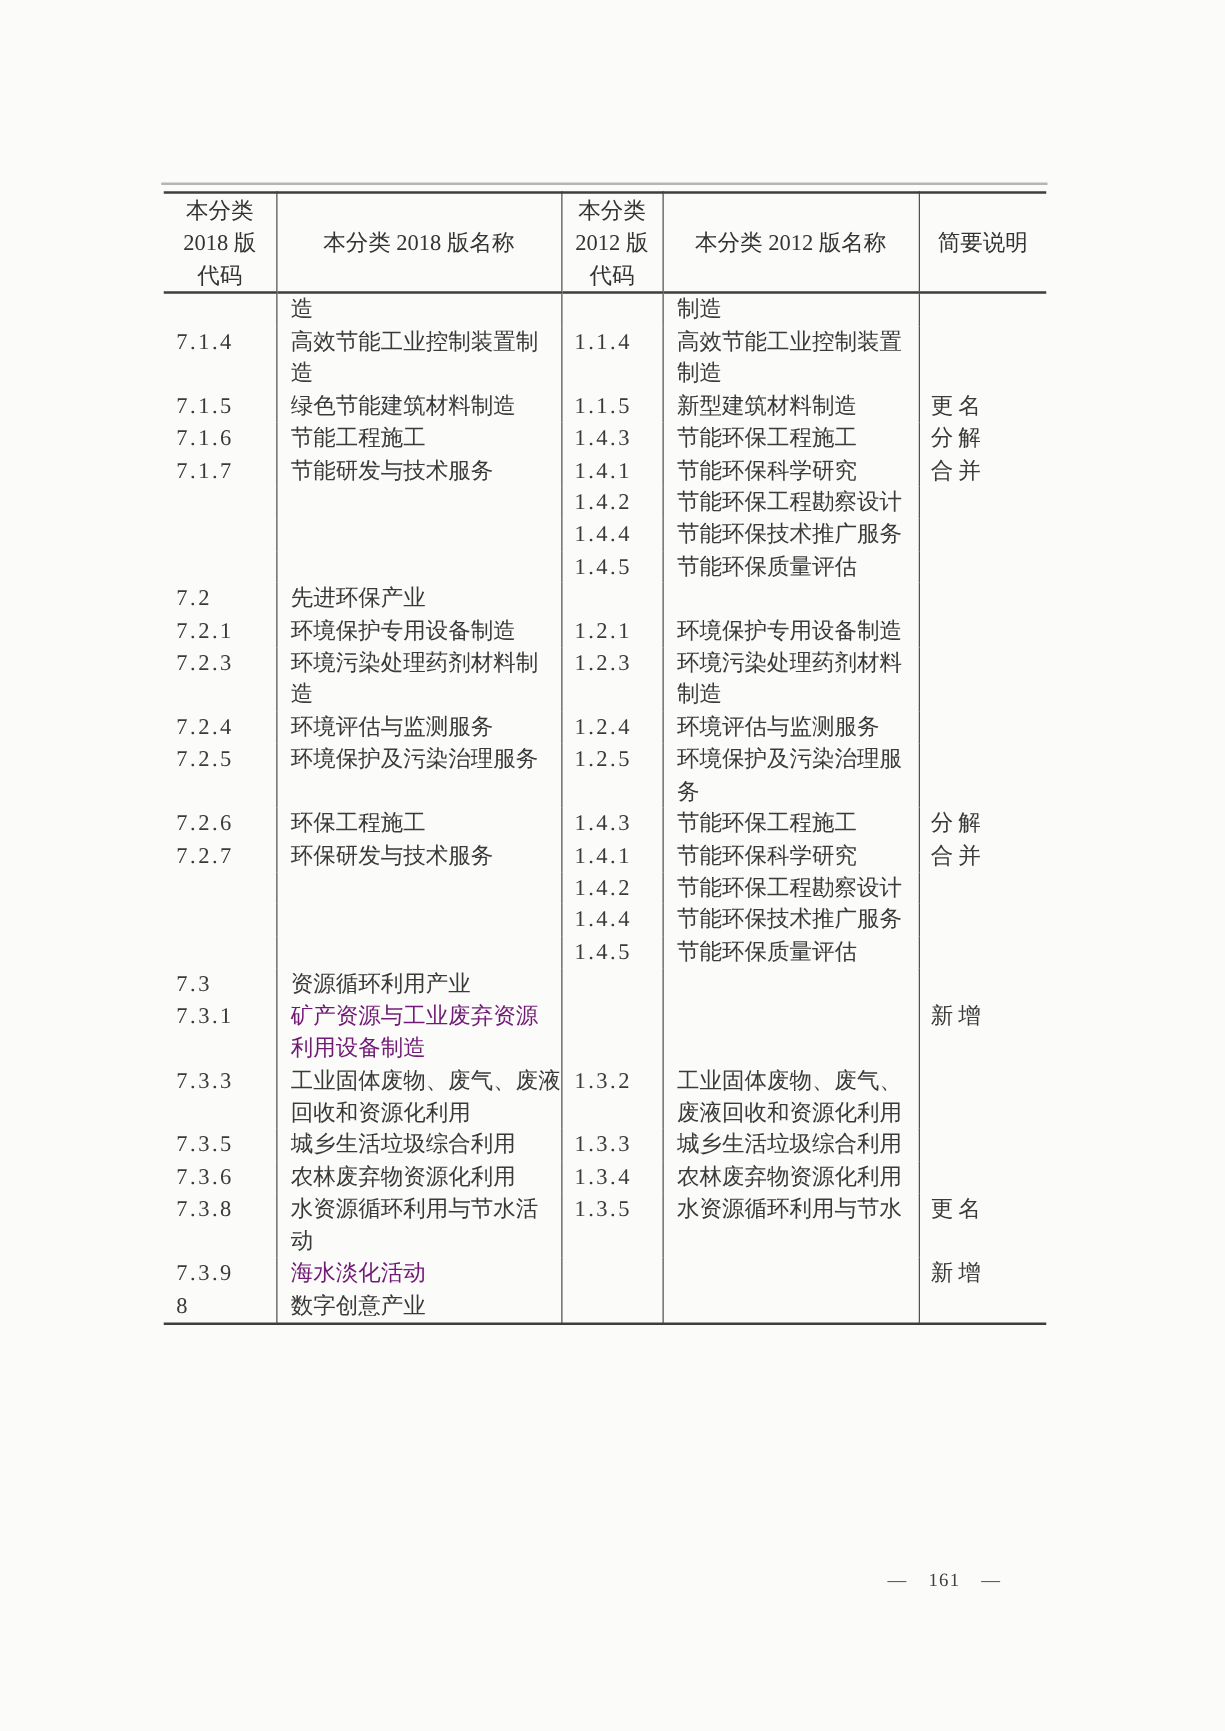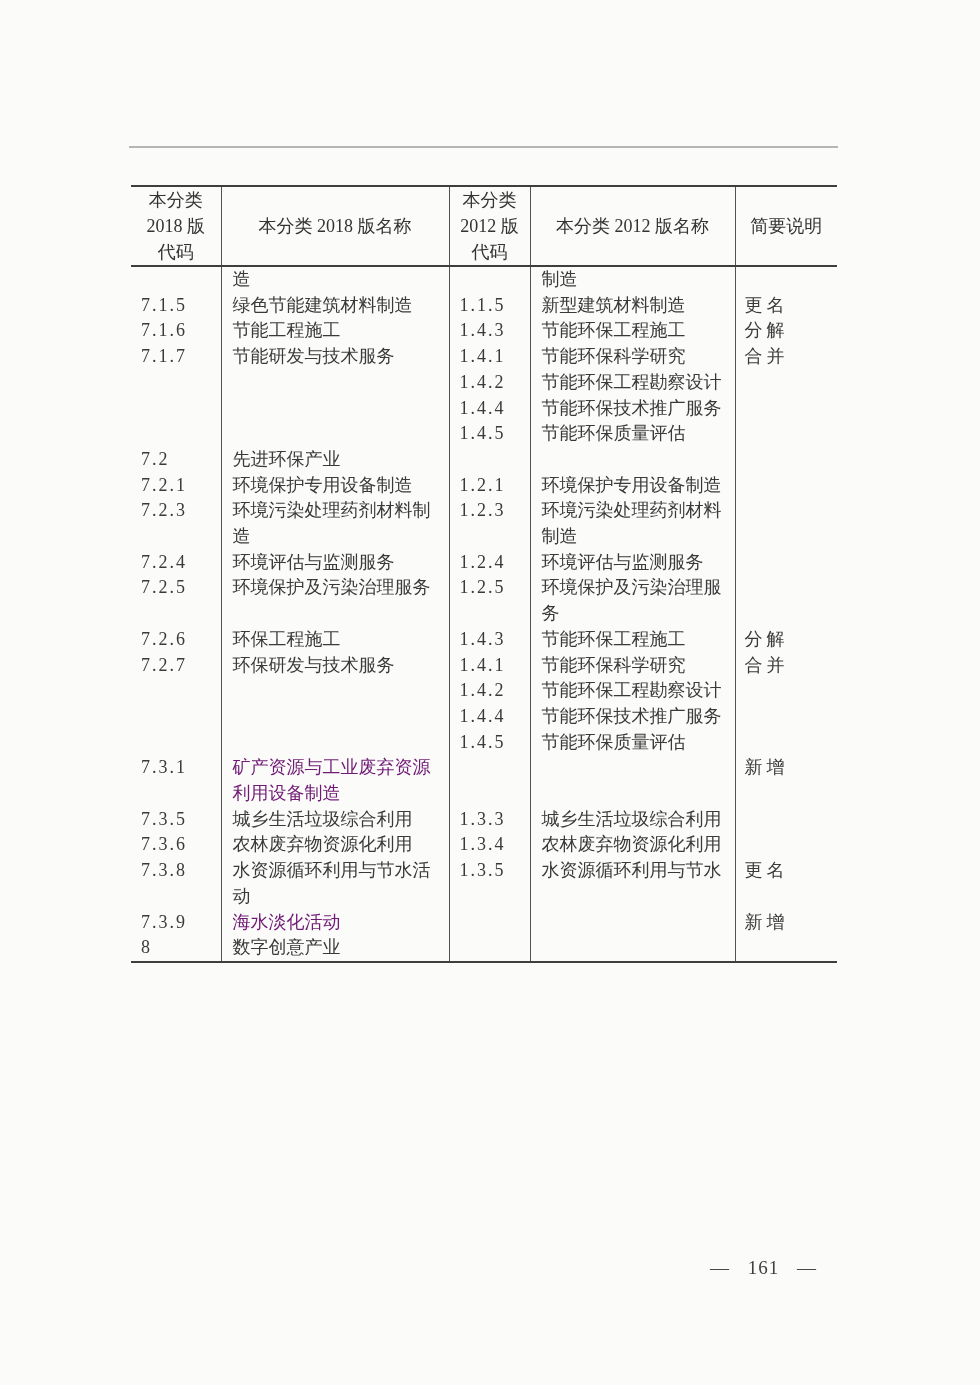--- a/index.html
+++ b/index.html
@@ -16,21 +16,20 @@
     width:709px; height:2px;
     background:#b5b5b5; filter:blur(0.6px);
   }
   table.cmp {
     position:absolute; left:131px; top:153px;
     width:706px;
     border-collapse:collapse; table-layout:fixed;
     border-top:2px solid #3e3e3e;
     border-bottom:2px solid #3e3e3e;
     font-size:18px;
-    margin-top:32px;
   }
   col.c1 { width:90px; }
   col.c2 { width:228px; }
   col.c3 { width:81px; }
   col.c4 { width:205px; }
   col.c5 { width:102px; }
   th {
     font-weight:normal;
     text-align:center; vertical-align:middle;
     white-space:pre;
@@ -46,21 +45,21 @@
     line-height:25.7px;
     padding:0 0 0 11px;
     color:#3a3a3a;
   }
   th + th, td + td { border-left:1.5px solid #525252; }
   td.code { letter-spacing:2px; padding-left:10px; }
   td.note { letter-spacing:4px; padding-left:9px; }
   td.red-text { color:#701a75; }
   .page-number {
     position:absolute; top:1257px; left:710px;
-    font-size:19px; color:#3f3f3f;
+    font-size:15px; color:#3f3f3f;
     letter-spacing:1px; word-spacing:12px;
     white-space:pre;
   }
 </style>
 </head>
 <body>
 
 <div>
 
   <div class="scan-artifact"></div>
@@ -88,20 +87,29 @@
     </thead>
     <tbody id="table-body">
         <tr>
           <td class="code"></td>
           <td class="name">造</td>
           <td class="code"></td>
           <td class="name">制造</td>
           <td class="note"></td>
         </tr>
         <tr>
+          <td class="code">7.1.4</td>
+          <td class="name">高效节能工业控制装置制
+造</td>
+          <td class="code">1.1.4</td>
+          <td class="name">高效节能工业控制装置
+制造</td>
+          <td class="note"></td>
+        </tr>
+        <tr>
           <td class="code">7.1.5</td>
           <td class="name">绿色节能建筑材料制造</td>
           <td class="code">1.1.5</td>
           <td class="name">新型建筑材料制造</td>
           <td class="note">更名</td>
         </tr>
         <tr>
           <td class="code">7.1.6</td>
           <td class="name">节能工程施工</td>
           <td class="code">1.4.3</td>
@@ -203,26 +211,42 @@
           <td class="note"></td>
         </tr>
         <tr>
           <td class="code"></td>
           <td class="name"></td>
           <td class="code">1.4.5</td>
           <td class="name">节能环保质量评估</td>
           <td class="note"></td>
         </tr>
         <tr>
+          <td class="code">7.3</td>
+          <td class="name">资源循环利用产业</td>
+          <td class="code"></td>
+          <td class="name"></td>
+          <td class="note"></td>
+        </tr>
+        <tr>
           <td class="code">7.3.1</td>
           <td class="name red-text">矿产资源与工业废弃资源
 利用设备制造</td>
           <td class="code"></td>
           <td class="name"></td>
           <td class="note">新增</td>
+        </tr>
+        <tr>
+          <td class="code">7.3.3</td>
+          <td class="name">工业固体废物、废气、废液
+回收和资源化利用</td>
+          <td class="code">1.3.2</td>
+          <td class="name">工业固体废物、废气、
+废液回收和资源化利用</td>
+          <td class="note"></td>
         </tr>
         <tr>
           <td class="code">7.3.5</td>
           <td class="name">城乡生活垃圾综合利用</td>
           <td class="code">1.3.3</td>
           <td class="name">城乡生活垃圾综合利用</td>
           <td class="note"></td>
         </tr>
         <tr>
           <td class="code">7.3.6</td>

